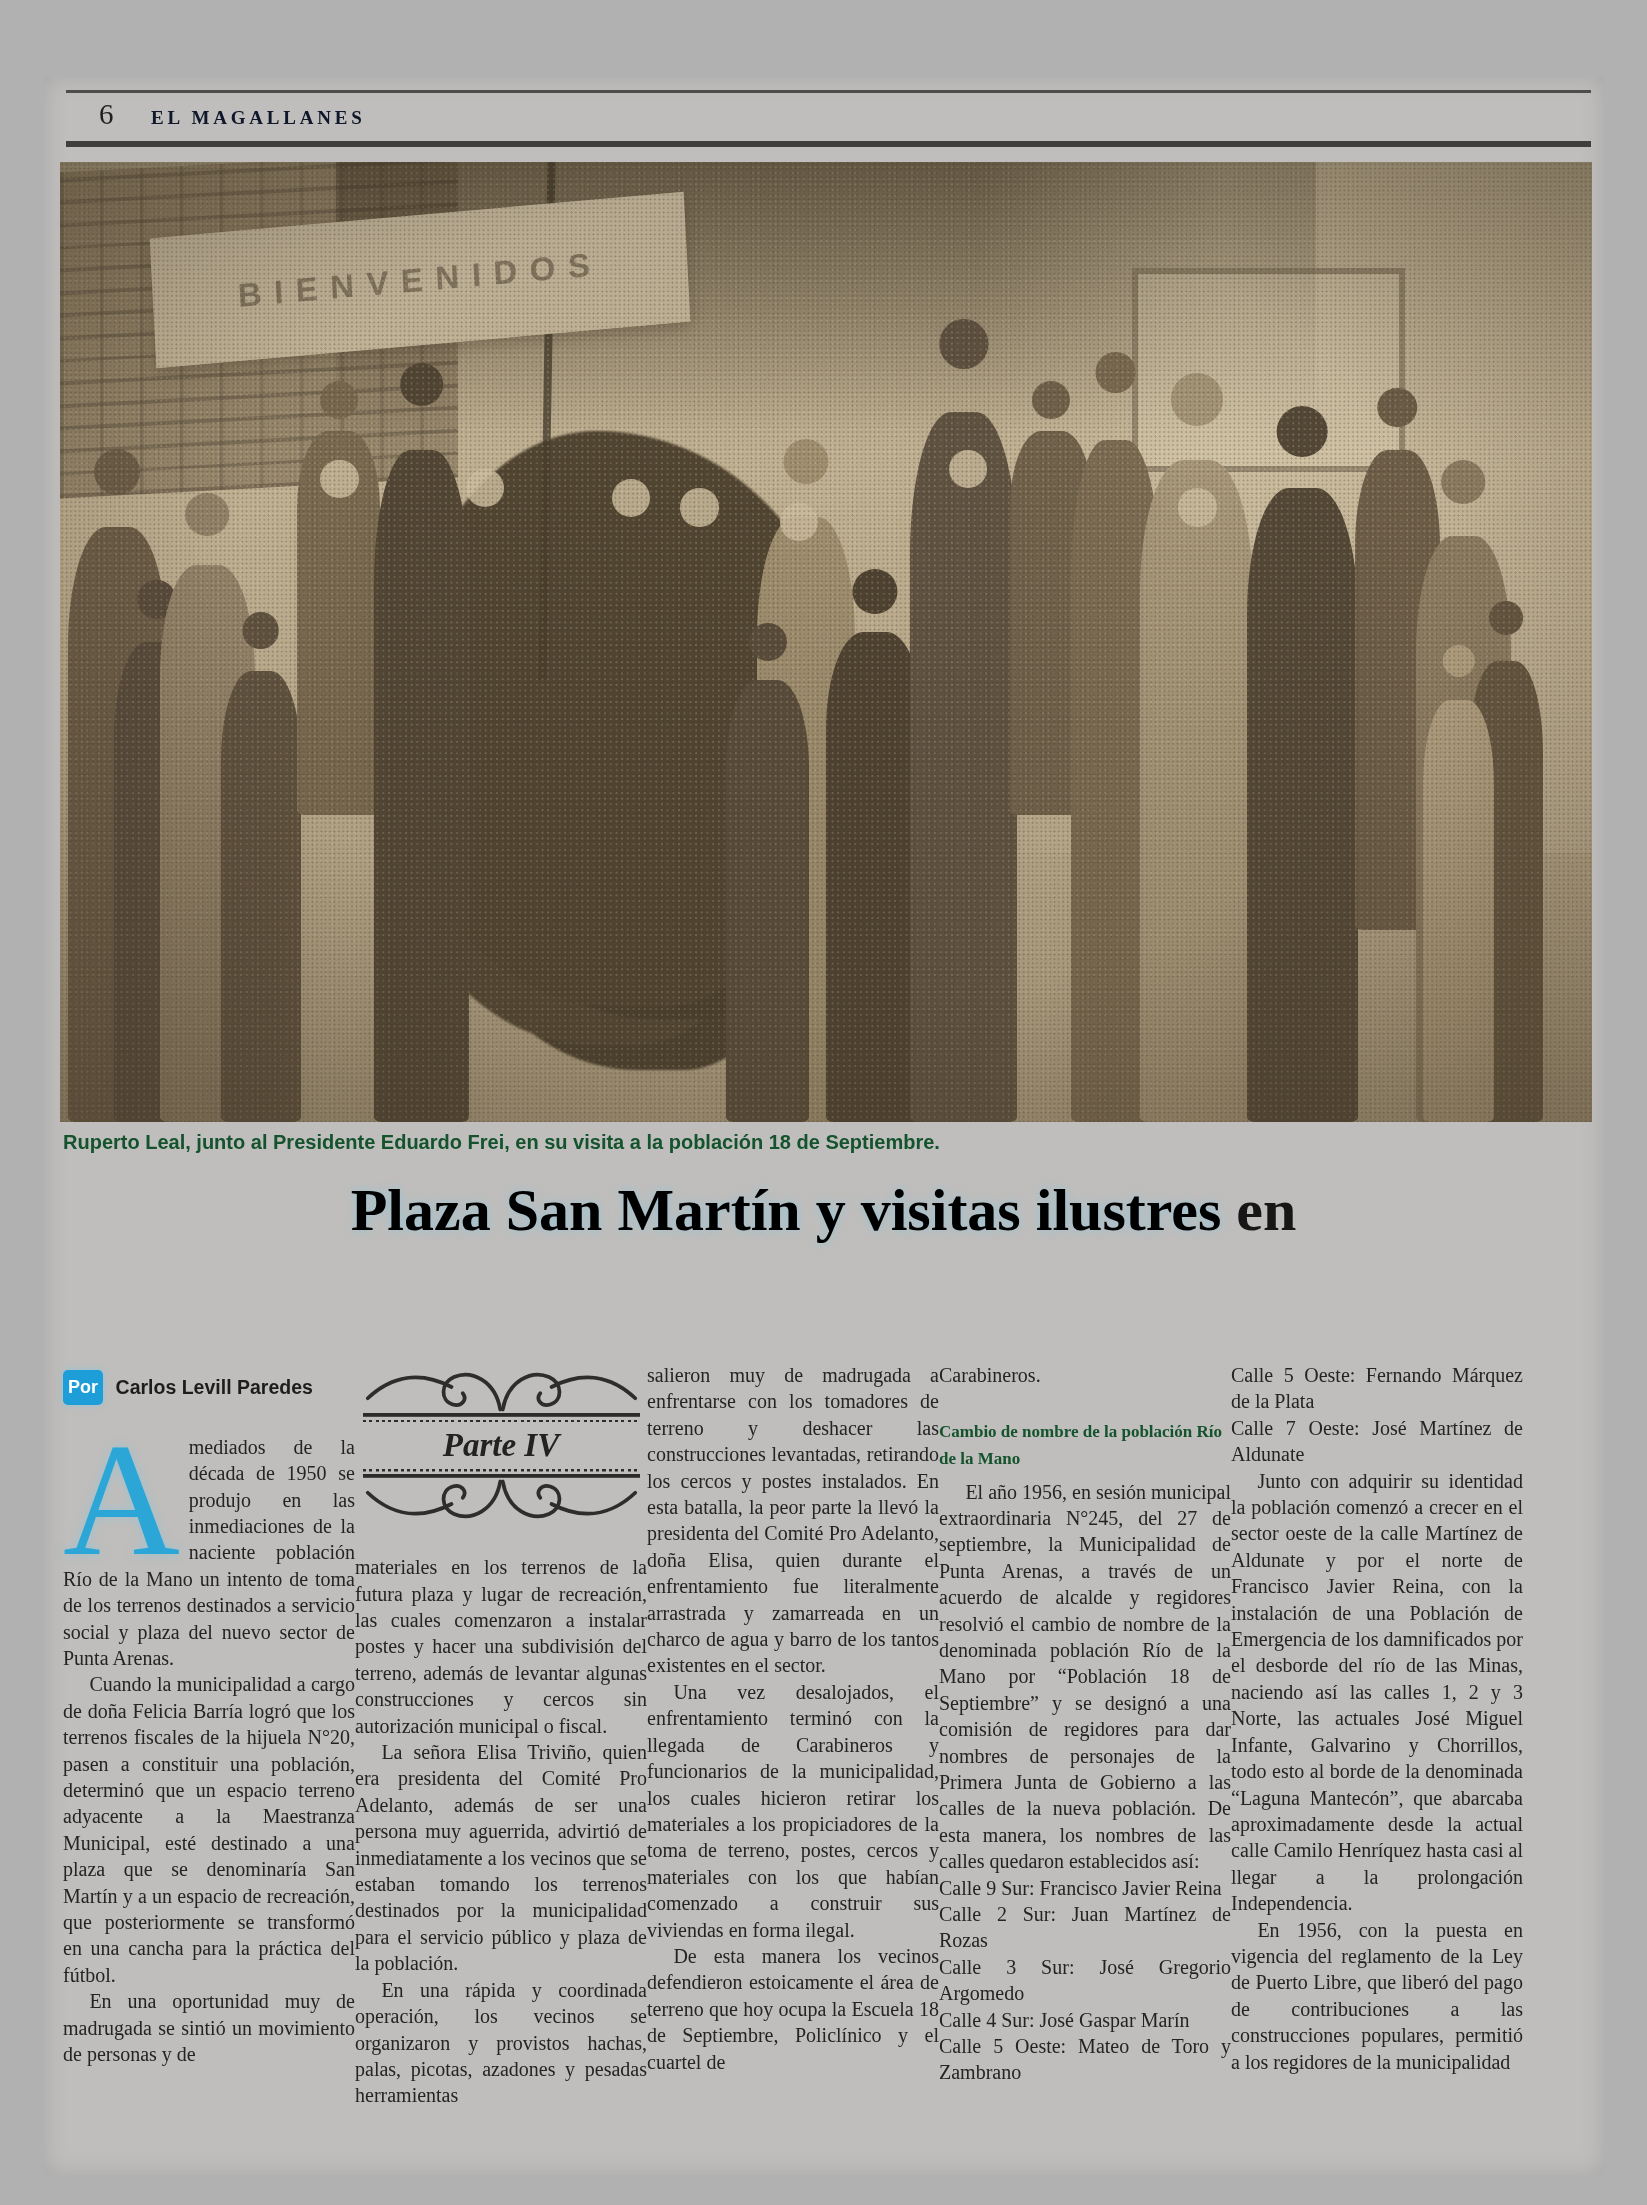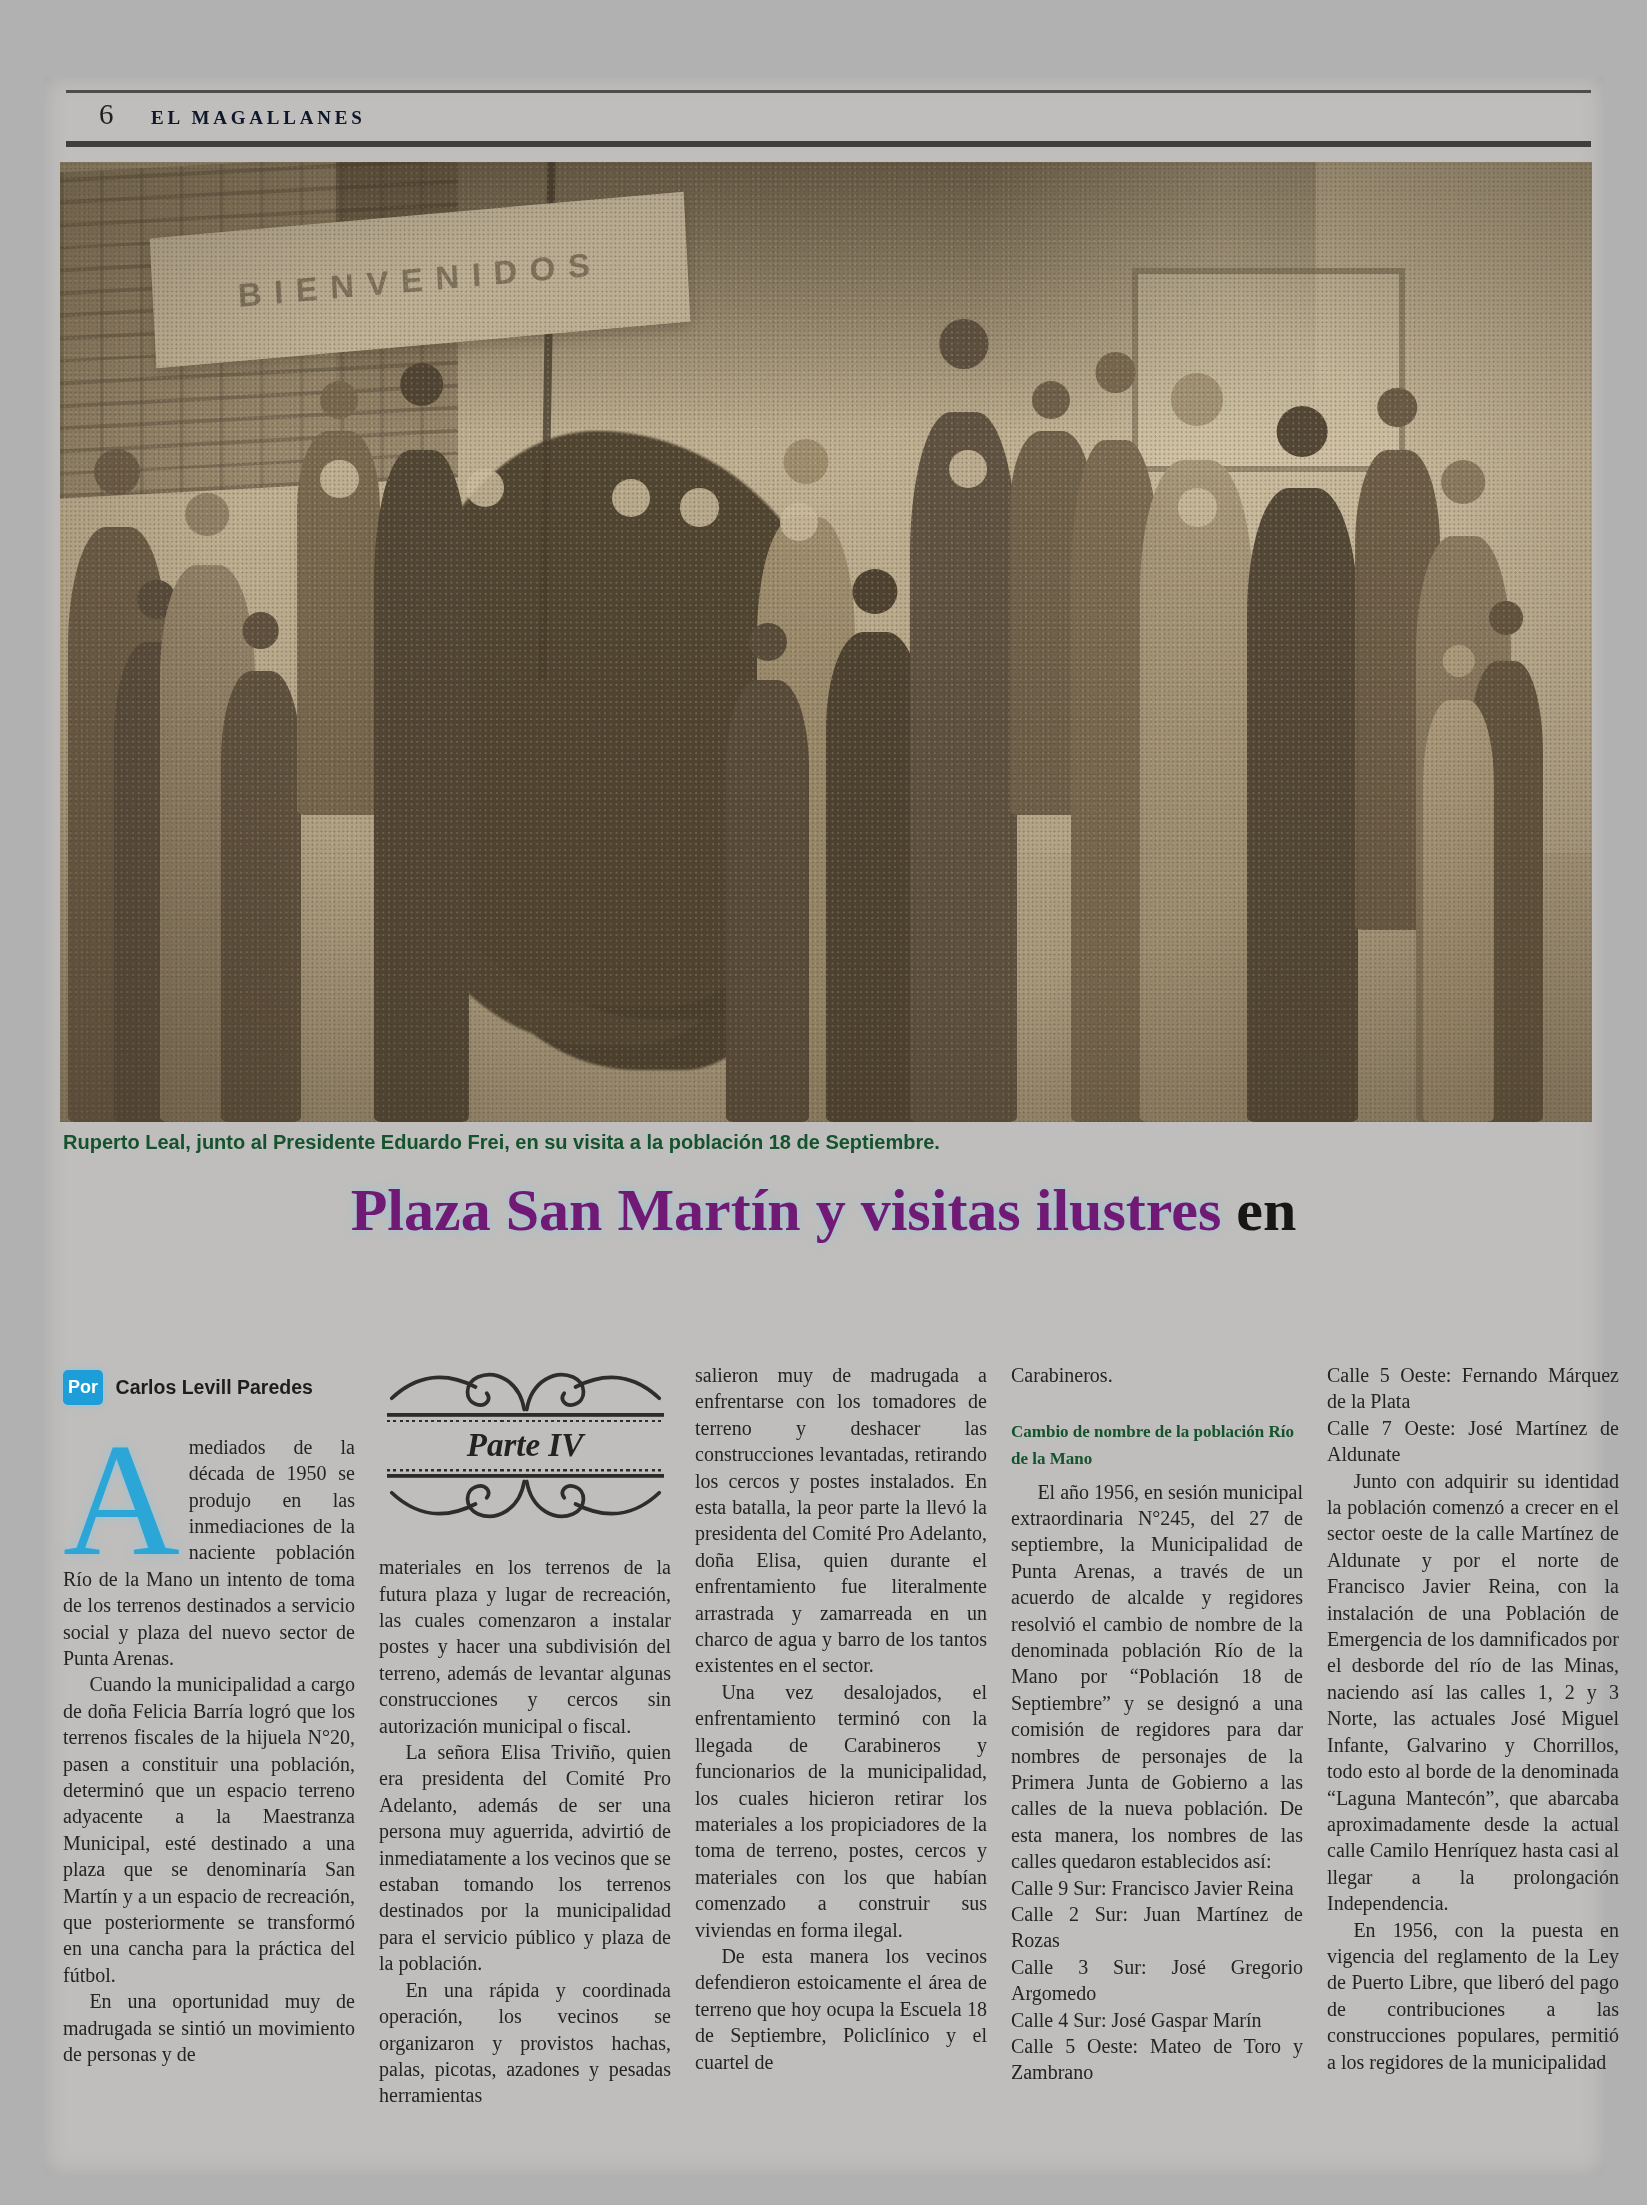--- a/index.html
+++ b/index.html
@@ -108,25 +108,25 @@
     position:absolute;left:63px;top:1131px;width:1510px;
     font-family:"Liberation Sans","DejaVu Sans",sans-serif;
     font-weight:bold;font-size:20px;color:#14532d;
   }
   
   .headline{
     position:absolute;left:94px;top:1175px;width:1459px;text-align:center;
     font-family:"Liberation Serif","DejaVu Serif",serif;font-weight:bold;
     font-size:60px;line-height:70px;color:#161616;
   }
-  .hl-blue{color:#701a75;text-shadow:0 0 8.8px rgba(120,200,235,.55);}
+  .hl-blue{color:#000000;text-shadow:0 0 8.8px rgba(120,200,235,.55);}
   
   .article{
     position:absolute;left:63px;top:1362px;width:1530px;
-    display:flex;gap:24px;align-items:flex-start;
+    display:flex;gap:0;align-items:flex-start;
   }
   .col{width:292px;flex:none;}
   .par{
     font-size:20px;line-height:26.4px;text-align:justify;margin:0;color:#242424;
     font-family:"Liberation Serif","DejaVu Serif",serif;
   }
   .ind{text-indent:26.4px;}
   .dropcap{
     float:left;color:#2ba6d6;
     font-size:162px;line-height:126px;padding:3.8px 8.8px 0 0;

